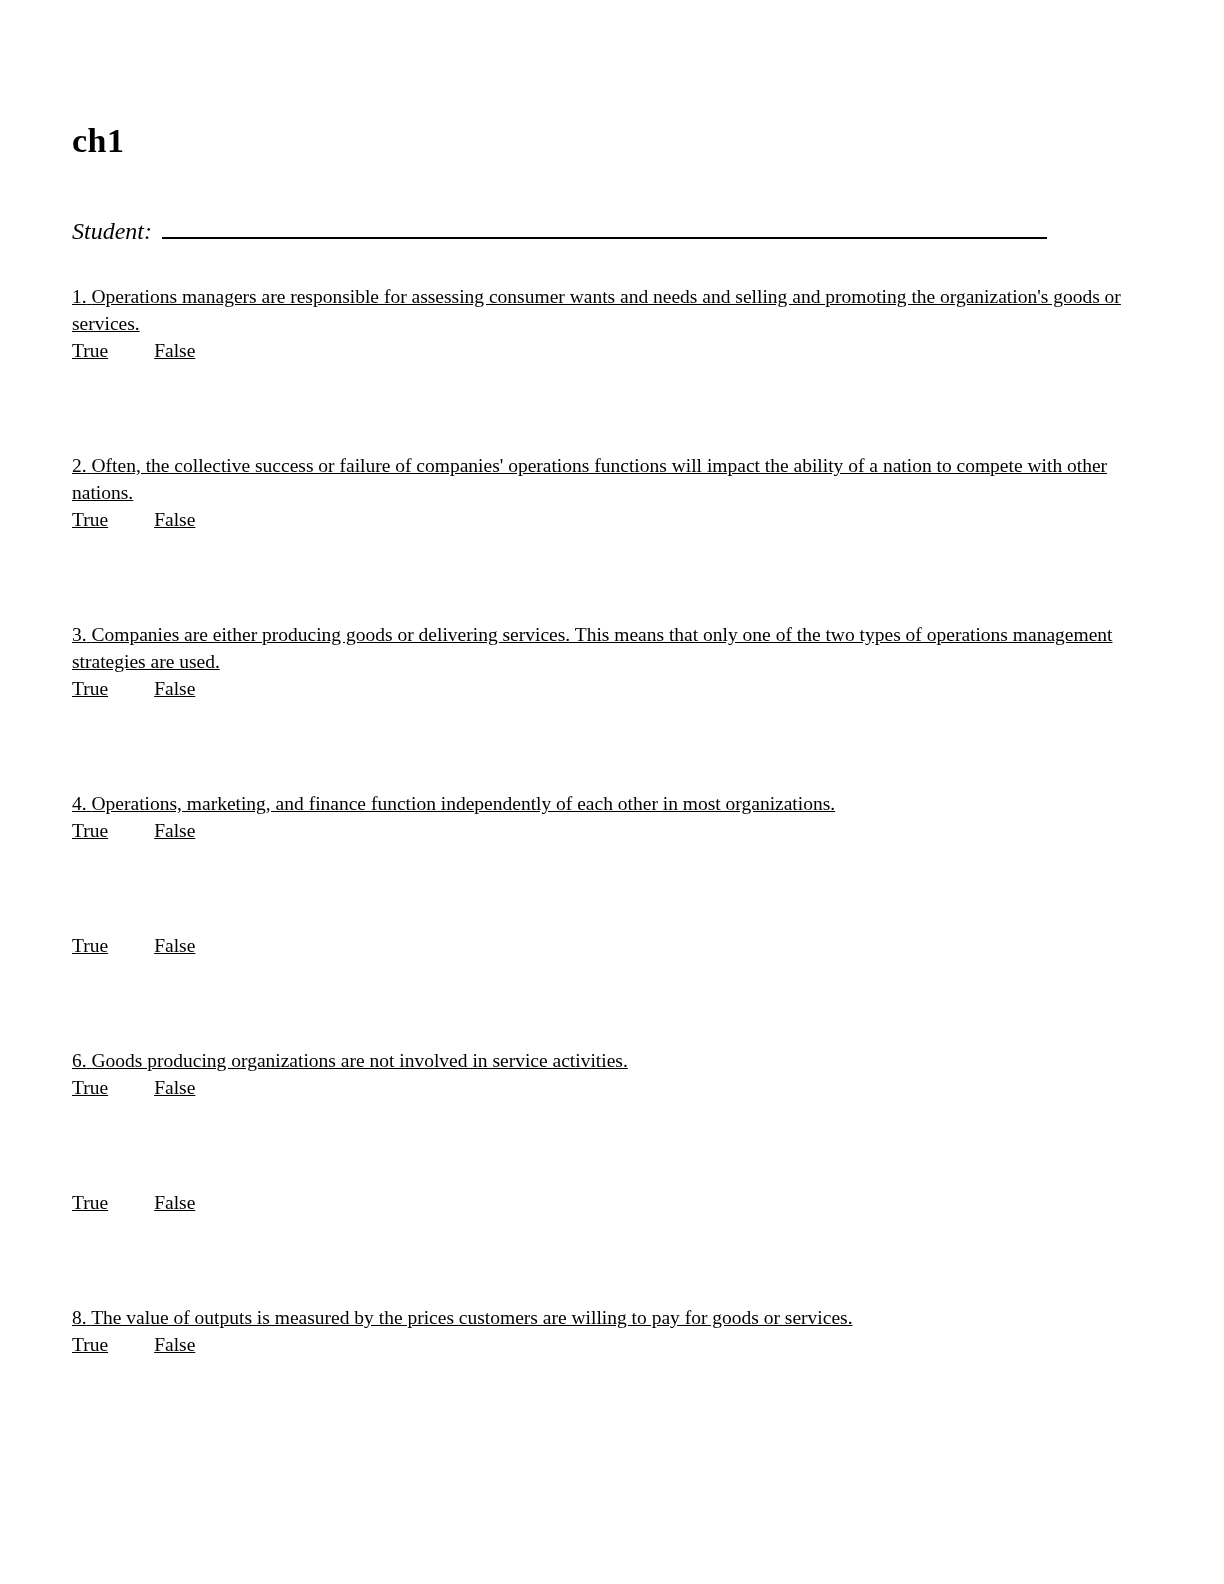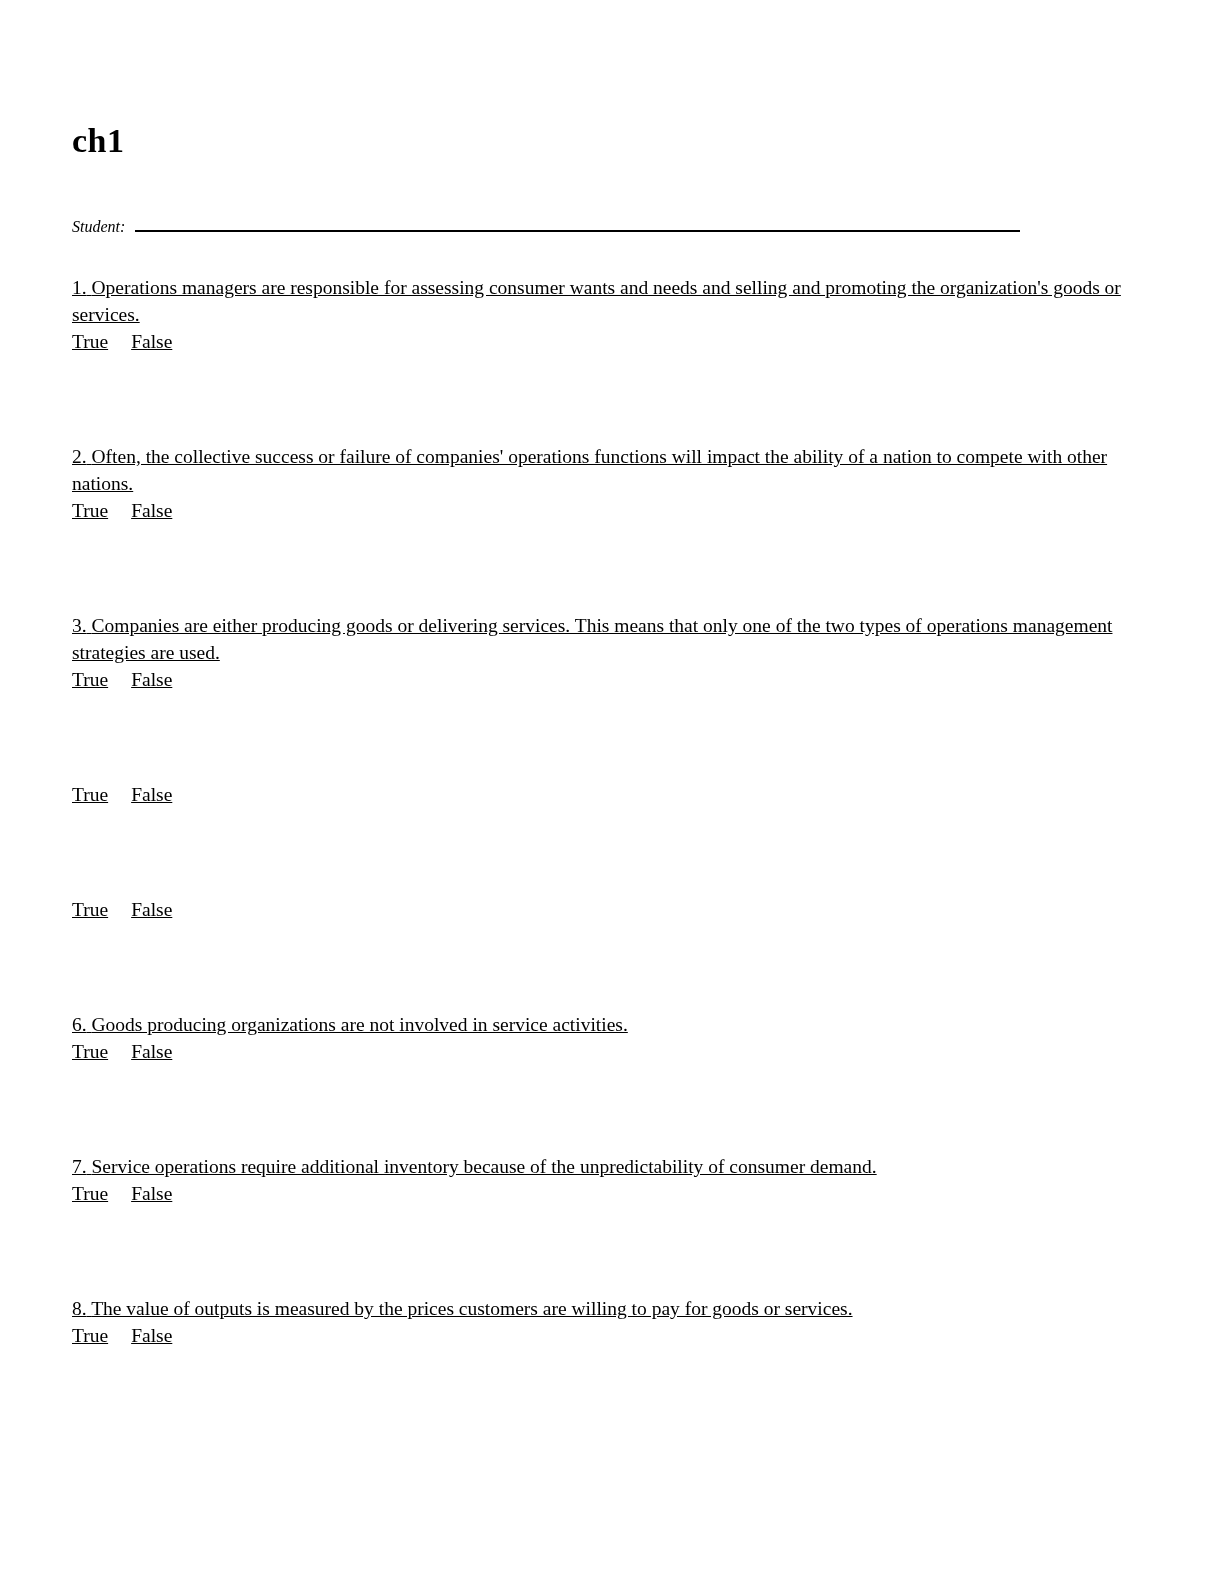--- a/index.html
+++ b/index.html
@@ -17,21 +17,21 @@
     font-family: "Liberation Serif", serif;
   }
   .chapter-title {
     font-size: 34px;
     font-weight: bold;
     margin: 0 0 58px 0;
     letter-spacing: 0.5px;
   }
   .student-row {
     margin: 0 0 38px 0;
-    font-size: 16px;
+    font-size: 24px;
     white-space: nowrap;
     font-family: Liberation Serif, serif;
   }
   .student-label {
     font-style: italic;
   }
   .student-line {
     display: inline-block;
     width: 885px;
     border-bottom: 2px solid #000000;
@@ -44,21 +44,21 @@
     text-decoration: underline;
   }
   .question:last-child {
     margin-bottom: 12px;
   }
   .question p {
     margin: 0;
   }
   .answer-row {
     display: flex;
-    gap: 23px;
+    gap: 46px;
   }
   .answer-option {
     display: inline-block;
   }
 </style>
 </head>
 <body>
 
 <div class="page">
 
@@ -87,20 +87,21 @@
 
   <div class="question">
     <p class="q-text"><span>3.</span> <span>Companies are either producing goods or delivering services. This means that only one of the two types of operations management strategies are used.</span></p>
     <p class="answer-row">
       <span class="answer-option">True</span>
       <span class="answer-option">False</span>
     </p>
   </div>
 
   <div class="question">
+    <p class="q-text"><span>4.</span> <span>Operations, marketing, and finance function independently of each other in most organizations.</span></p>
     <p class="answer-row">
       <span class="answer-option">True</span>
       <span class="answer-option">False</span>
     </p>
   </div>
 
   <div class="question">
     <p class="answer-row">
       <span class="answer-option">True</span>
       <span class="answer-option">False</span>
@@ -109,21 +110,20 @@
 
   <div class="question">
     <p class="q-text"><span>6.</span> <span>Goods producing organizations are not involved in service activities.</span></p>
     <p class="answer-row">
       <span class="answer-option">True</span>
       <span class="answer-option">False</span>
     </p>
   </div>
 
   <div class="question">
-    <p class="q-text"><span>7.</span> <span>Service operations require additional inventory because of the unpredictability of consumer demand.</span></p>
     <p class="answer-row">
       <span class="answer-option">True</span>
       <span class="answer-option">False</span>
     </p>
   </div>
 
   <div class="question">
     <p class="q-text"><span>8.</span> <span>The value of outputs is measured by the prices customers are willing to pay for goods or services.</span></p>
     <p class="answer-row">
       <span class="answer-option">True</span>

